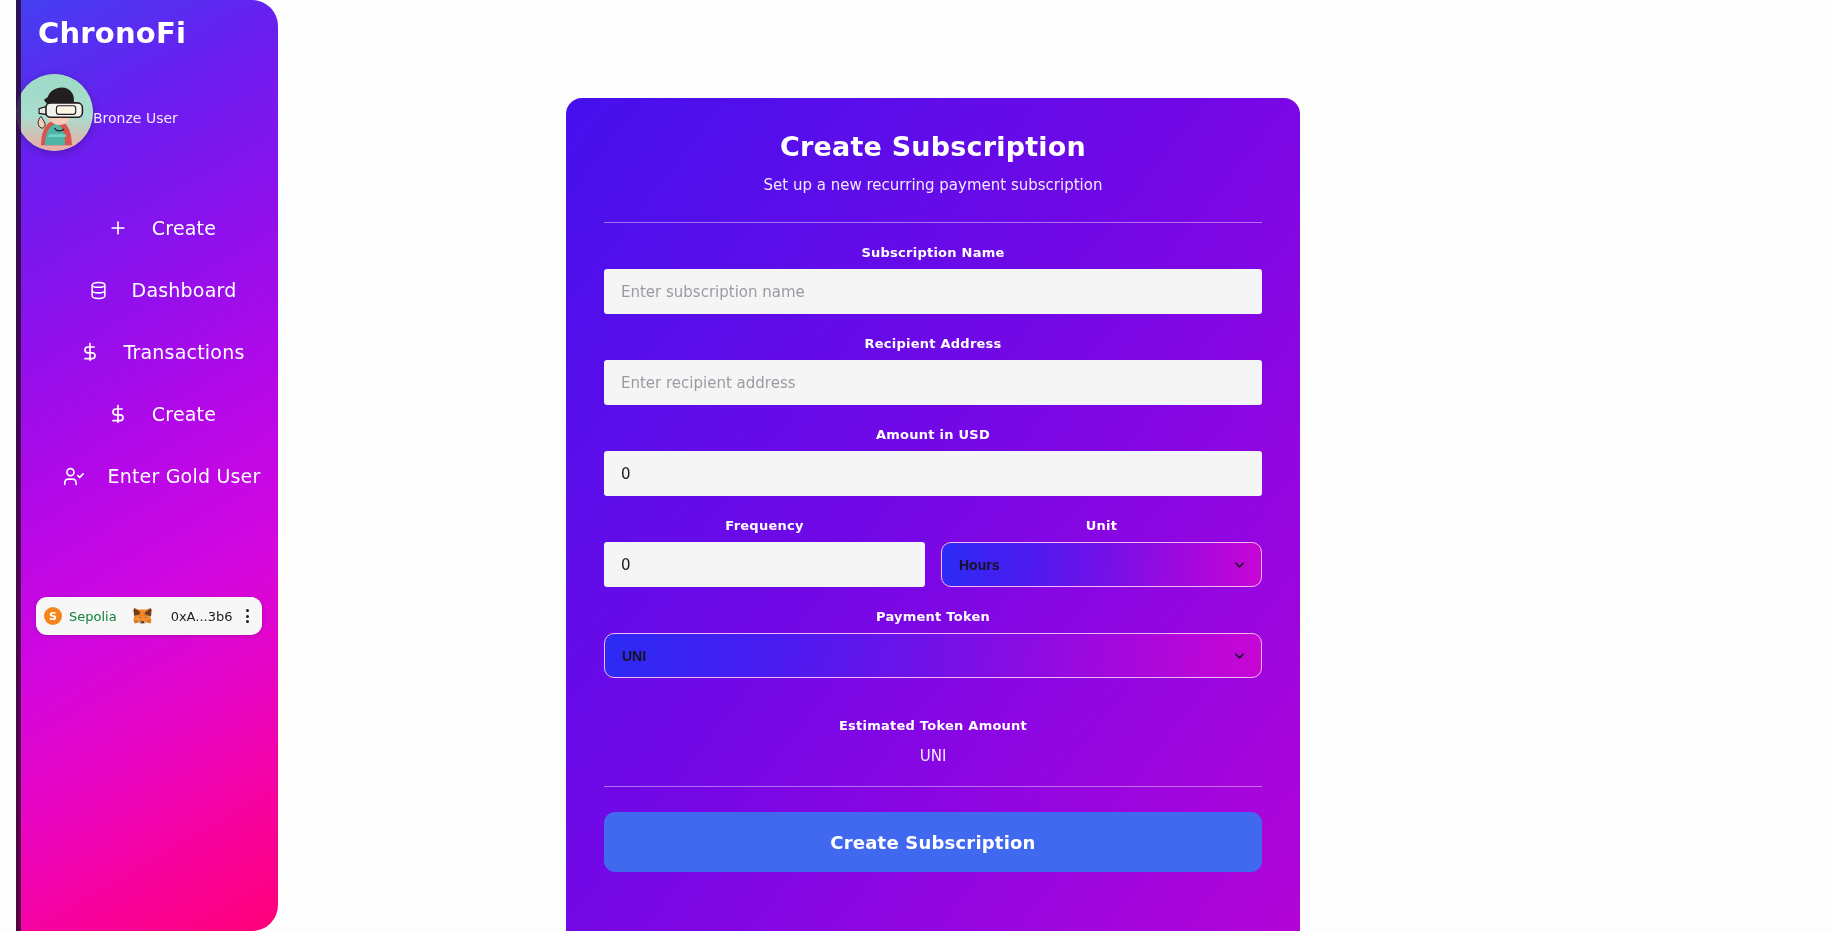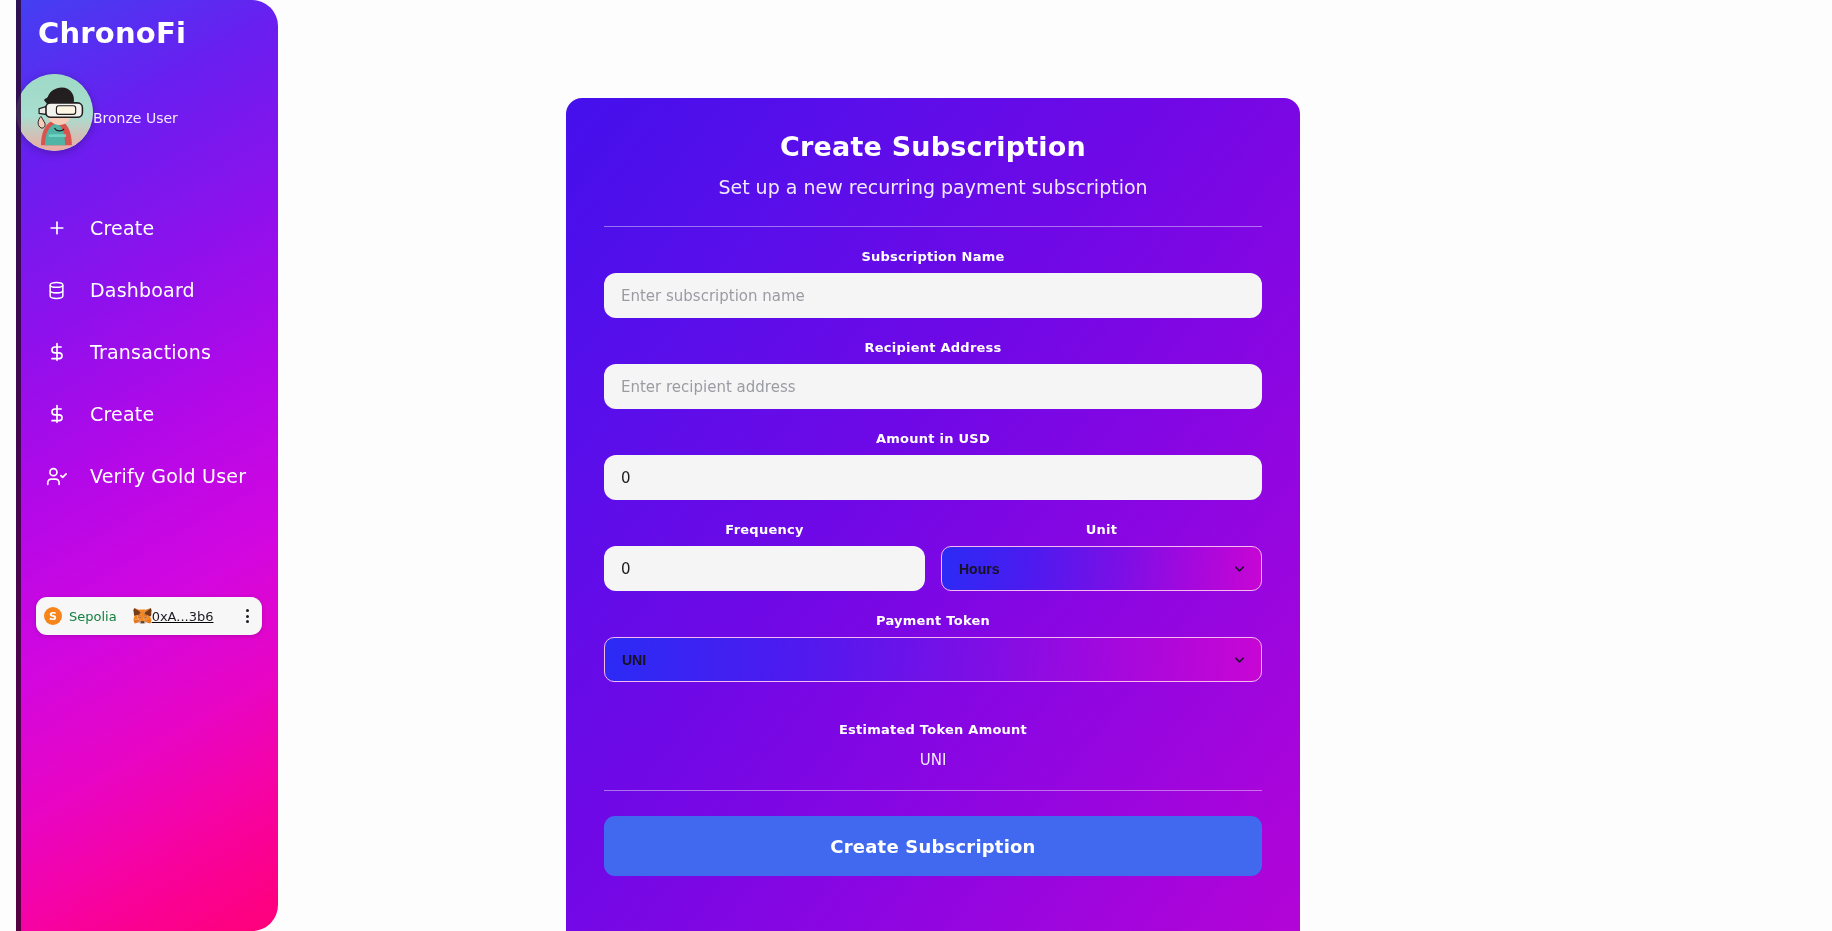--- a/index.html
+++ b/index.html
@@ -83,20 +83,21 @@
     flex-direction: column;
   }
   .nav-item {
     display: flex;
     align-items: center;
     height: 62px;
     padding-left: 28px;
     color: #ffffff;
     cursor: pointer;
     text-decoration: none;
+    justify-content: center;
   }
   .nav-icon {
     width: 25px;
     height: 25px;
     flex: 0 0 25px;
     display: flex;
     align-items: center;
     justify-content: center;
     margin-right: 21px;
     color: #ffffff;
@@ -141,23 +142,22 @@
     justify-content: center;
     line-height: 1;
   }
   .wallet-net-name {
     font-size: 13px;
     color: #15803d;
   }
   .wallet-acct {
     display: flex;
     align-items: center;
-    gap: 0;
+    gap: 19px;
     margin-left: 16px;
-    text-decoration: underline;
   }
   .fox-icon { width: 19px; height: 18px; display: block; }
   .wallet-addr {
     font-size: 13px;
     color: #1c1c22;
     white-space: nowrap;
   }
   .wallet-menu {
     margin-left: auto;
     width: 14px;
@@ -196,21 +196,21 @@
 
   .card-title {
     text-align: center;
     font-size: 27px;
     font-weight: bold;
     margin-top: 33px;
     letter-spacing: .2px;
   }
   .card-subtitle {
     text-align: center;
-    font-size: 19px;
+    font-size: 15px;
     font-weight: 400;
     margin-top: 14px;
     color: #f2e9ff;
   }
   .divider {
     height: 1px;
     background: rgba(255,255,255,.42);
     margin-top: 28px;
   }
 
@@ -221,21 +221,21 @@
     font-size: 13px;
     font-weight: bold;
     color: #ffffff;
     letter-spacing: .25px;
     margin-bottom: 9px;
   }
 
   .text-input {
     width: 100%;
     height: 45px;
-    border-radius: 12px;
+    border-radius: 3px;
     border: none;
     outline: none;
     background: #f5f5f6;
     padding: 0 17px;
     font-size: 15px;
     color: #1b1b20;
     font-family: inherit;
   }
   .text-input::placeholder { color: #9b9ba3; }
 
@@ -398,21 +398,21 @@
       </a>
 
       <a class="nav-item">
         <span class="nav-icon">
           <svg width="21" height="21" viewBox="0 0 24 24" fill="none" stroke="currentColor" stroke-width="1.9" stroke-linecap="round" stroke-linejoin="round">
             <path d="M15 21v-2a4 4 0 0 0-4-4H6a4 4 0 0 0-4 4v2"></path>
             <circle cx="8.5" cy="7" r="4"></circle>
             <polyline points="17 11 19 13 23 9"></polyline>
           </svg>
         </span>
-        <span class="nav-label">Verify Gold User</span>
+        <span class="nav-label">Enter Gold User</span>
       </a>
 
     </nav>
 
     <div class="wallet">
       <div class="wallet-net">
         <span class="net-dot">S</span>
         <span class="wallet-net-name">Sepolia</span>
       </div>
       <div class="wallet-acct">

